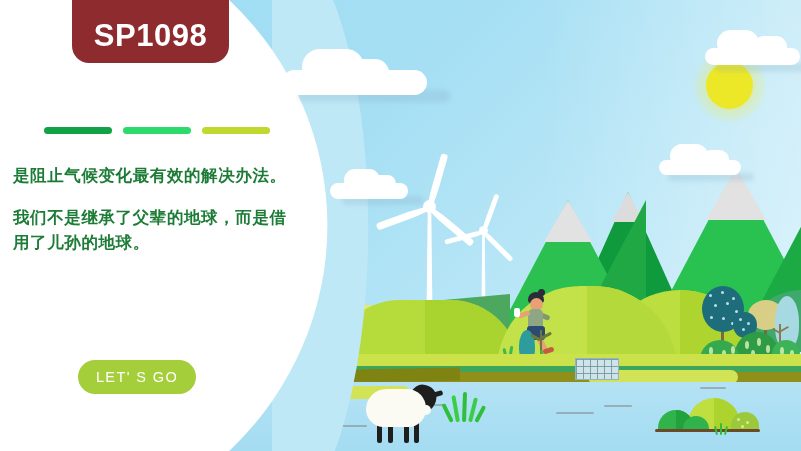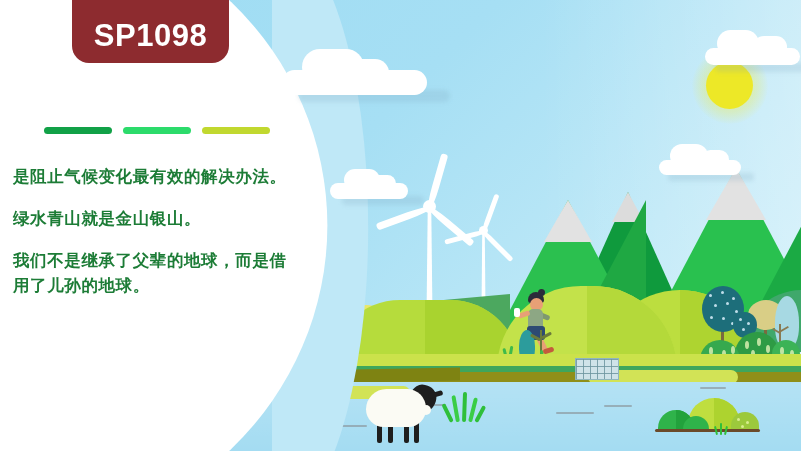--- a/index.html
+++ b/index.html
@@ -273,21 +273,21 @@
   .bar.b1{width:68px;background:#2CDB6B;}
   .bar.b2{width:68px;background:#C1D82F;}
 
   
   #copy{
     position:absolute;left:13px;top:164px;width:290px;
     color:#1C7C36;
     font-family:"DejaVu Sans","Liberation Sans",sans-serif;
     font-size:16.5px;font-weight:bold;line-height:25px;letter-spacing:.6px;
   }
-  #copy p{margin:0 0 17px 0;}
+  #copy p{margin:0 0 17px 0;font-family:Liberation Mono, monospace;}
   #copy p:last-child{margin-bottom:16px;}
 
   
   #cta{
     position:absolute;left:78px;top:360px;width:118px;height:34px;
     background:#A4CE3A;border-radius:17px;border:none;
     color:#FFFFFF;font-size:14.5px;letter-spacing:1.4px;
     font-family:"Liberation Sans",sans-serif;
     cursor:pointer;display:flex;align-items:center;justify-content:center;
   }
@@ -511,18 +511,18 @@
 
 
   <div id="bars">
     <div class="bar b0"></div>
     <div class="bar b1"></div>
     <div class="bar b2"></div>
   </div>
 
   <div id="copy">
     <p>是阻止气候变化最有效的解决办法。</p>
-    <p>绿水青山就是金山银山。</p>
     <p>我们不是继承了父辈的地球，而是借用了儿孙的地球。</p>
   </div>
 
+  <button id="cta">LET' S GO</button>
 
 </div>
 
 </body></html>

